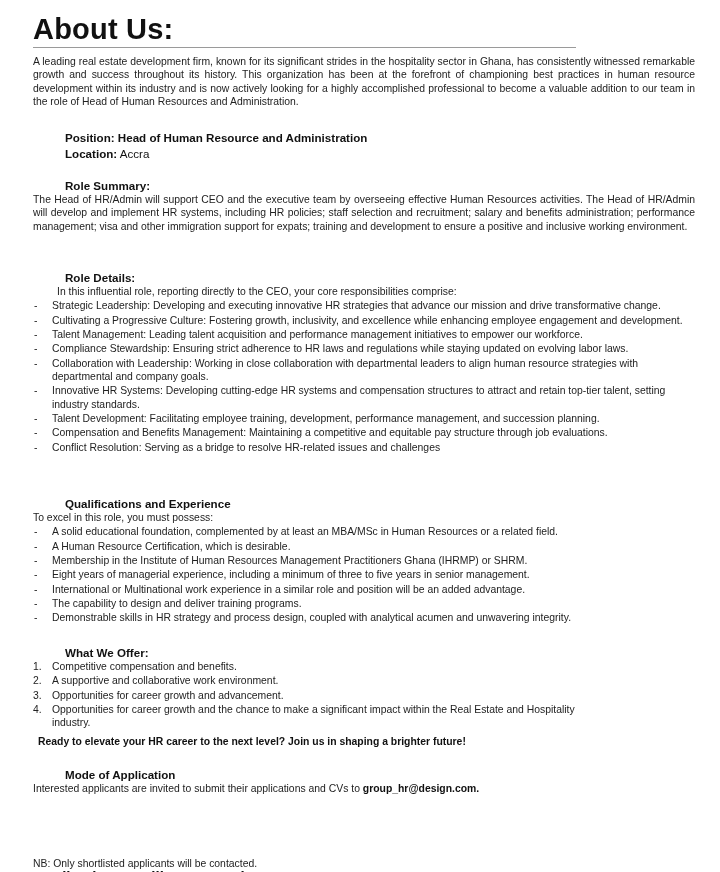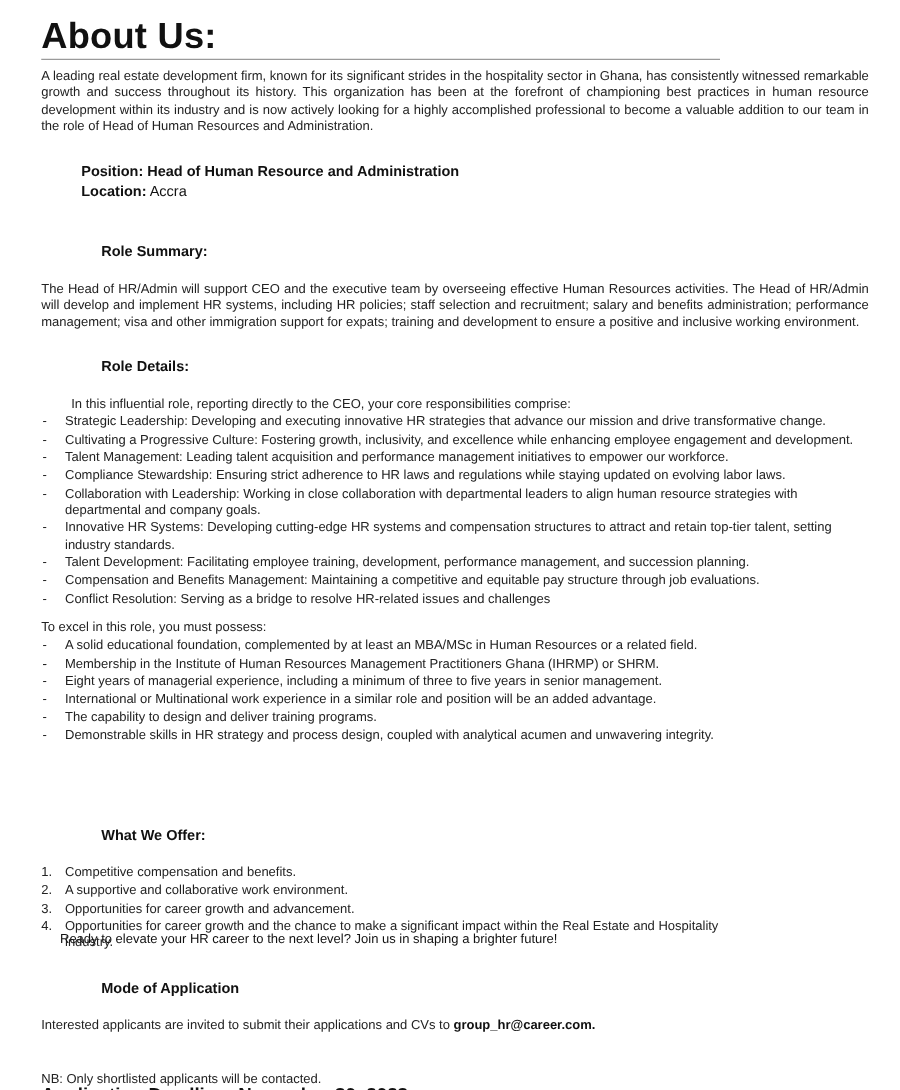--- a/index.html
+++ b/index.html
@@ -19,32 +19,32 @@
     }
     .rule {
       position: absolute; left: 33px; top: 47px; width: 543px; height: 0;
       border-top: 1.5px solid #9a9a9a;
     }
     .body-text {
       font-size: 10.4px; line-height: 13.4px; color: #222;
       text-align: justify; margin: 0;
     }
     .block { position: absolute; left: 33px; width: 662px; }
-    .heading { font-weight: bold; font-size: 11.6px; line-height: 15px; color: #111; margin: 16px; padding-left: 32px; }
+    .heading { font-weight: bold; font-size: 11.6px; line-height: 15px; color: #111; margin: 0; padding-left: 32px; }
     .kv { font-size: 11.6px; line-height: 16px; color: #111; margin: 0; }
     .kv b { font-weight: bold; }
     ul.dash, ol.num { list-style: none; margin: 0; padding: 0; }
     ul.dash li, ol.num li {
       position: relative; padding-left: 19px;
       font-size: 10.4px; line-height: 13.4px; color: #222;
       margin-bottom: 0.9px;
     }
     ul.dash li .marker { position: absolute; left: 1px; top: 0; }
     ol.num li .marker { position: absolute; left: 0; top: 0; }
-    .cta { font-weight: normal; font-size: 10.4px; line-height: 14px; color: #111; margin: 15px; }
+    .cta { font-weight: bold; font-size: 10.4px; line-height: 14px; color: #111; margin: 5px; }
     .email { font-weight: bold; color: #111; }
     .deadline { font-weight: bold; font-size: 15px; line-height: 14px; color: #111; margin: 0; }
   </style>
 </head>
 <body>
 
 <div class="page">
 
   <h1 class="title">About Us:</h1>
   <div class="rule"></div>
@@ -79,24 +79,25 @@
         <li><span class="marker">-</span><span>Compliance Stewardship: Ensuring strict adherence to HR laws and regulations while staying updated on evolving labor laws.</span></li>
         <li><span class="marker">-</span><span>Collaboration with Leadership: Working in close collaboration with departmental leaders to align human resource strategies with departmental and company goals.</span></li>
         <li><span class="marker">-</span><span>Innovative HR Systems: Developing cutting-edge HR systems and compensation structures to attract and retain top-tier talent, setting industry standards.</span></li>
         <li><span class="marker">-</span><span>Talent Development: Facilitating employee training, development, performance management, and succession planning.</span></li>
         <li><span class="marker">-</span><span>Compensation and Benefits Management: Maintaining a competitive and equitable pay structure through job evaluations.</span></li>
         <li><span class="marker">-</span><span>Conflict Resolution: Serving as a bridge to resolve HR-related issues and challenges</span></li>
       </ul>
   </div>
 
   <div class="block" style="top:496px;">
+    <p class="heading">Qualifications and Experience</p>
     <p class="body-text" style="margin-bottom:1px;">To excel in this role, you must possess:</p>
     <ul class="dash" id="qualifications-list">
         <li><span class="marker">-</span><span>A solid educational foundation, complemented by at least an MBA/MSc in Human Resources or a related field.</span></li>
-        <li><span class="marker">-</span></li>
+        <li><span class="marker">-</span><span>A Human Resource Certification, which is desirable.</span></li>
         <li><span class="marker">-</span><span>Membership in the Institute of Human Resources Management Practitioners Ghana (IHRMP) or SHRM.</span></li>
         <li><span class="marker">-</span><span>Eight years of managerial experience, including a minimum of three to five years in senior management.</span></li>
         <li><span class="marker">-</span><span>International or Multinational work experience in a similar role and position will be an added advantage.</span></li>
         <li><span class="marker">-</span><span>The capability to design and deliver training programs.</span></li>
         <li><span class="marker">-</span><span>Demonstrable skills in HR strategy and process design, coupled with analytical acumen and unwavering integrity.</span></li>
       </ul>
   </div>
 
   <div class="block" style="top:645px; width:560px;">
     <p class="heading">What We Offer:</p>
@@ -108,21 +109,21 @@
       </ol>
   </div>
 
   <div class="block" style="top:730px;">
     <p class="cta">Ready to elevate your HR career to the next level? Join us in shaping a brighter future!</p>
   </div>
 
   <div class="block" style="top:767px;">
     <p class="heading">Mode of Application</p>
     <p class="body-text">
-      <span>Interested applicants are invited to submit their applications and CVs to </span><span class="email">group_hr@career.com.</span>
+      <span>Interested applicants are invited to submit their applications and CVs to </span><span class="email">group_hr@design.com.</span>
     </p>
   </div>
 
   <div class="block" style="top:857px;">
     <p class="body-text">NB: Only shortlisted applicants will be contacted.</p>
     <p class="deadline">Application Deadline: November 30, 2023.</p>
   </div>
 
 </div>
 

